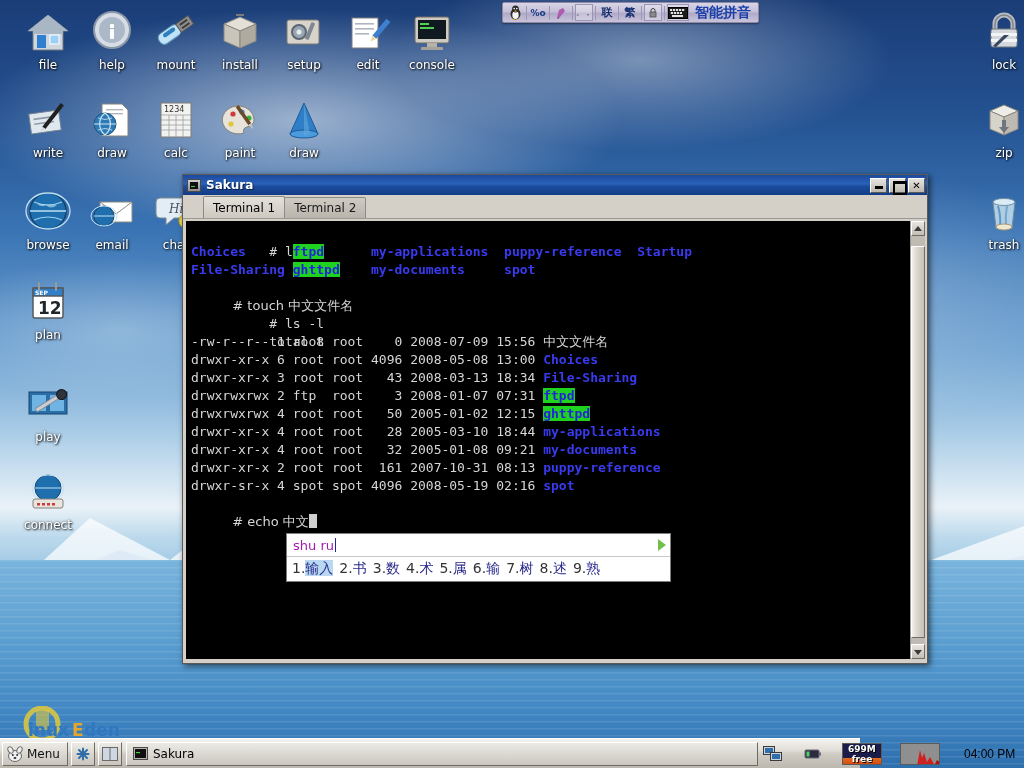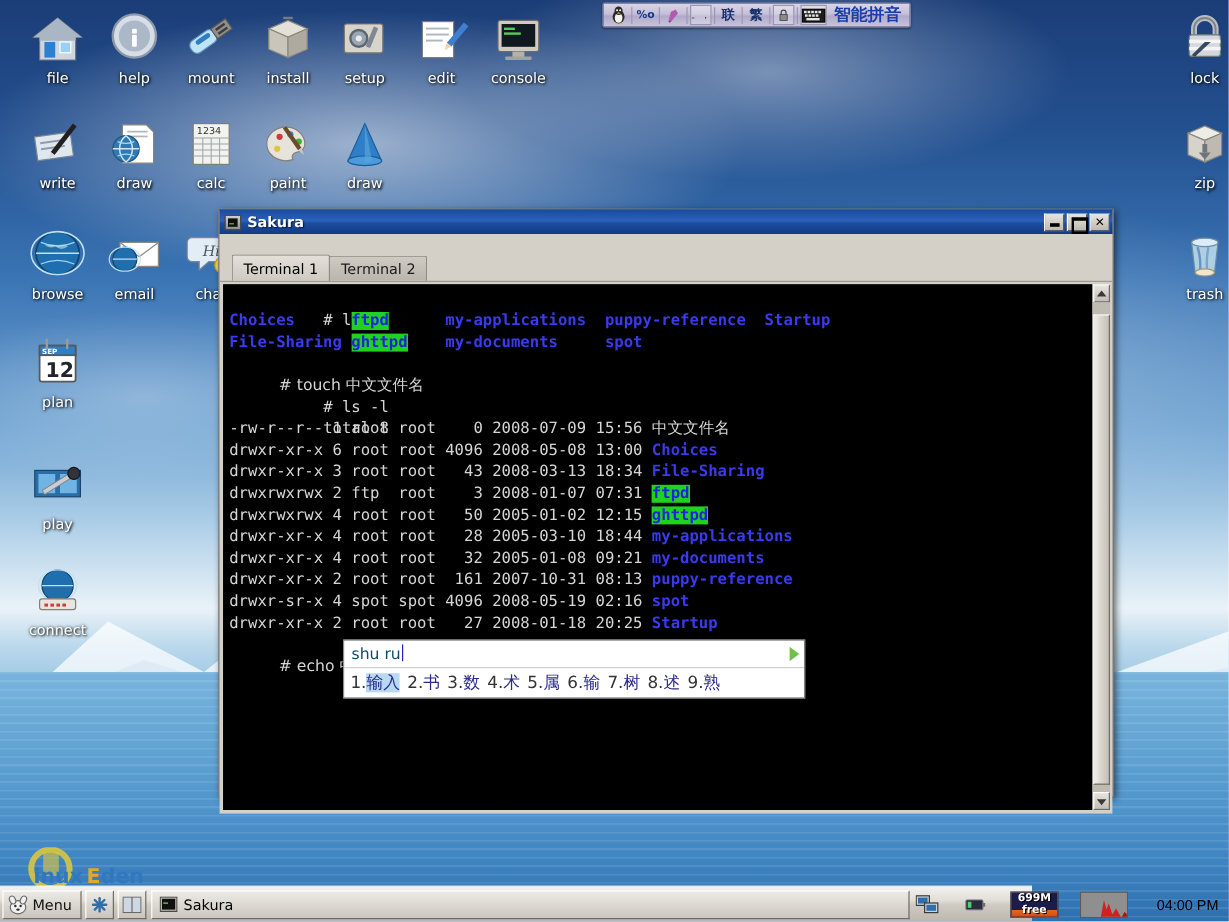--- a/index.html
+++ b/index.html
@@ -173,24 +173,24 @@
     left: 4px; bottom: 3px; width: 8px; height: 3px; background: #000;
   }
   .winbtn-max::after {
     content: ""; position: absolute;
     left: 3px; top: 2px; width: 10px; height: 9px;
     border: 2px solid #000; border-top-width: 3px;
   }
 
   
   #tabstrip {
-    height: 40px;
+    height: 24px;
     background: #d4d0c8;
     display: flex; align-items: flex-end;
-    padding-left: 10px;
+    padding-left: 20px;
     border-bottom: 1px solid #9a9a94;
   }
   .tab {
     height: 21px;
     padding: 0 9px;
     display: flex; align-items: center;
     font-size: 12px;
     color: #000;
     font-family: "DejaVu Sans", "Liberation Sans", sans-serif;
     border: 1px solid #8c8c86;
@@ -297,21 +297,21 @@
   #ime-input-row {
     height: 23px;
     display: flex; align-items: center;
     padding: 0 4px 0 6px;
     border-bottom: 1px solid #c8c8c8;
     background: #fff;
   }
   #ime-pinyin {
     font-family: "DejaVu Sans", "Liberation Sans", sans-serif;
     font-size: 13px;
-    color: #0c4a6e;
+    color: #a21caf;
     flex: 1;
     white-space: pre;
   }
   #ime-caret {
     display: inline-block;
     width: 1px; height: 14px;
     background: #2222aa;
     vertical-align: -2px;
     margin-left: 1px;
   }
@@ -854,21 +854,20 @@
         <div id="longls-rows">
             <div class="tline"><span class="c-white">-rw-r--r-- 1 root root    0 2008-07-09 15:56 </span><span class="c-white cjk">中文文件名</span></div>
             <div class="tline"><span class="c-white">drwxr-xr-x 6 root root 4096 2008-05-08 13:00 </span><span class="c-blue">Choices</span></div>
             <div class="tline"><span class="c-white">drwxr-xr-x 3 root root   43 2008-03-13 18:34 </span><span class="c-blue">File-Sharing</span></div>
             <div class="tline"><span class="c-white">drwxrwxrwx 2 ftp  root    3 2008-01-07 07:31 </span><span class="c-green-bg">ftpd</span></div>
             <div class="tline"><span class="c-white">drwxrwxrwx 4 root root   50 2005-01-02 12:15 </span><span class="c-green-bg">ghttpd</span></div>
             <div class="tline"><span class="c-white">drwxr-xr-x 4 root root   28 2005-03-10 18:44 </span><span class="c-blue">my-applications</span></div>
             <div class="tline"><span class="c-white">drwxr-xr-x 4 root root   32 2005-01-08 09:21 </span><span class="c-blue">my-documents</span></div>
             <div class="tline"><span class="c-white">drwxr-xr-x 2 root root  161 2007-10-31 08:13 </span><span class="c-blue">puppy-reference</span></div>
             <div class="tline"><span class="c-white">drwxr-sr-x 4 spot spot 4096 2008-05-19 02:16 </span><span class="c-blue">spot</span></div>
-            <div class="tline"><span class="c-white">drwxr-xr-x 2 root root   27 2008-01-18 20:25 </span><span class="c-blue">Startup</span></div>
           </div>
 
         <div class="tline cjk">
           <span class="c-white"># echo 中文</span><span class="cursor-blk"></span>
         </div>
       </div>
 
       <div id="term-scroll">
         <div class="sb-arrow sb-up"></div>
         <div id="sb-track">

